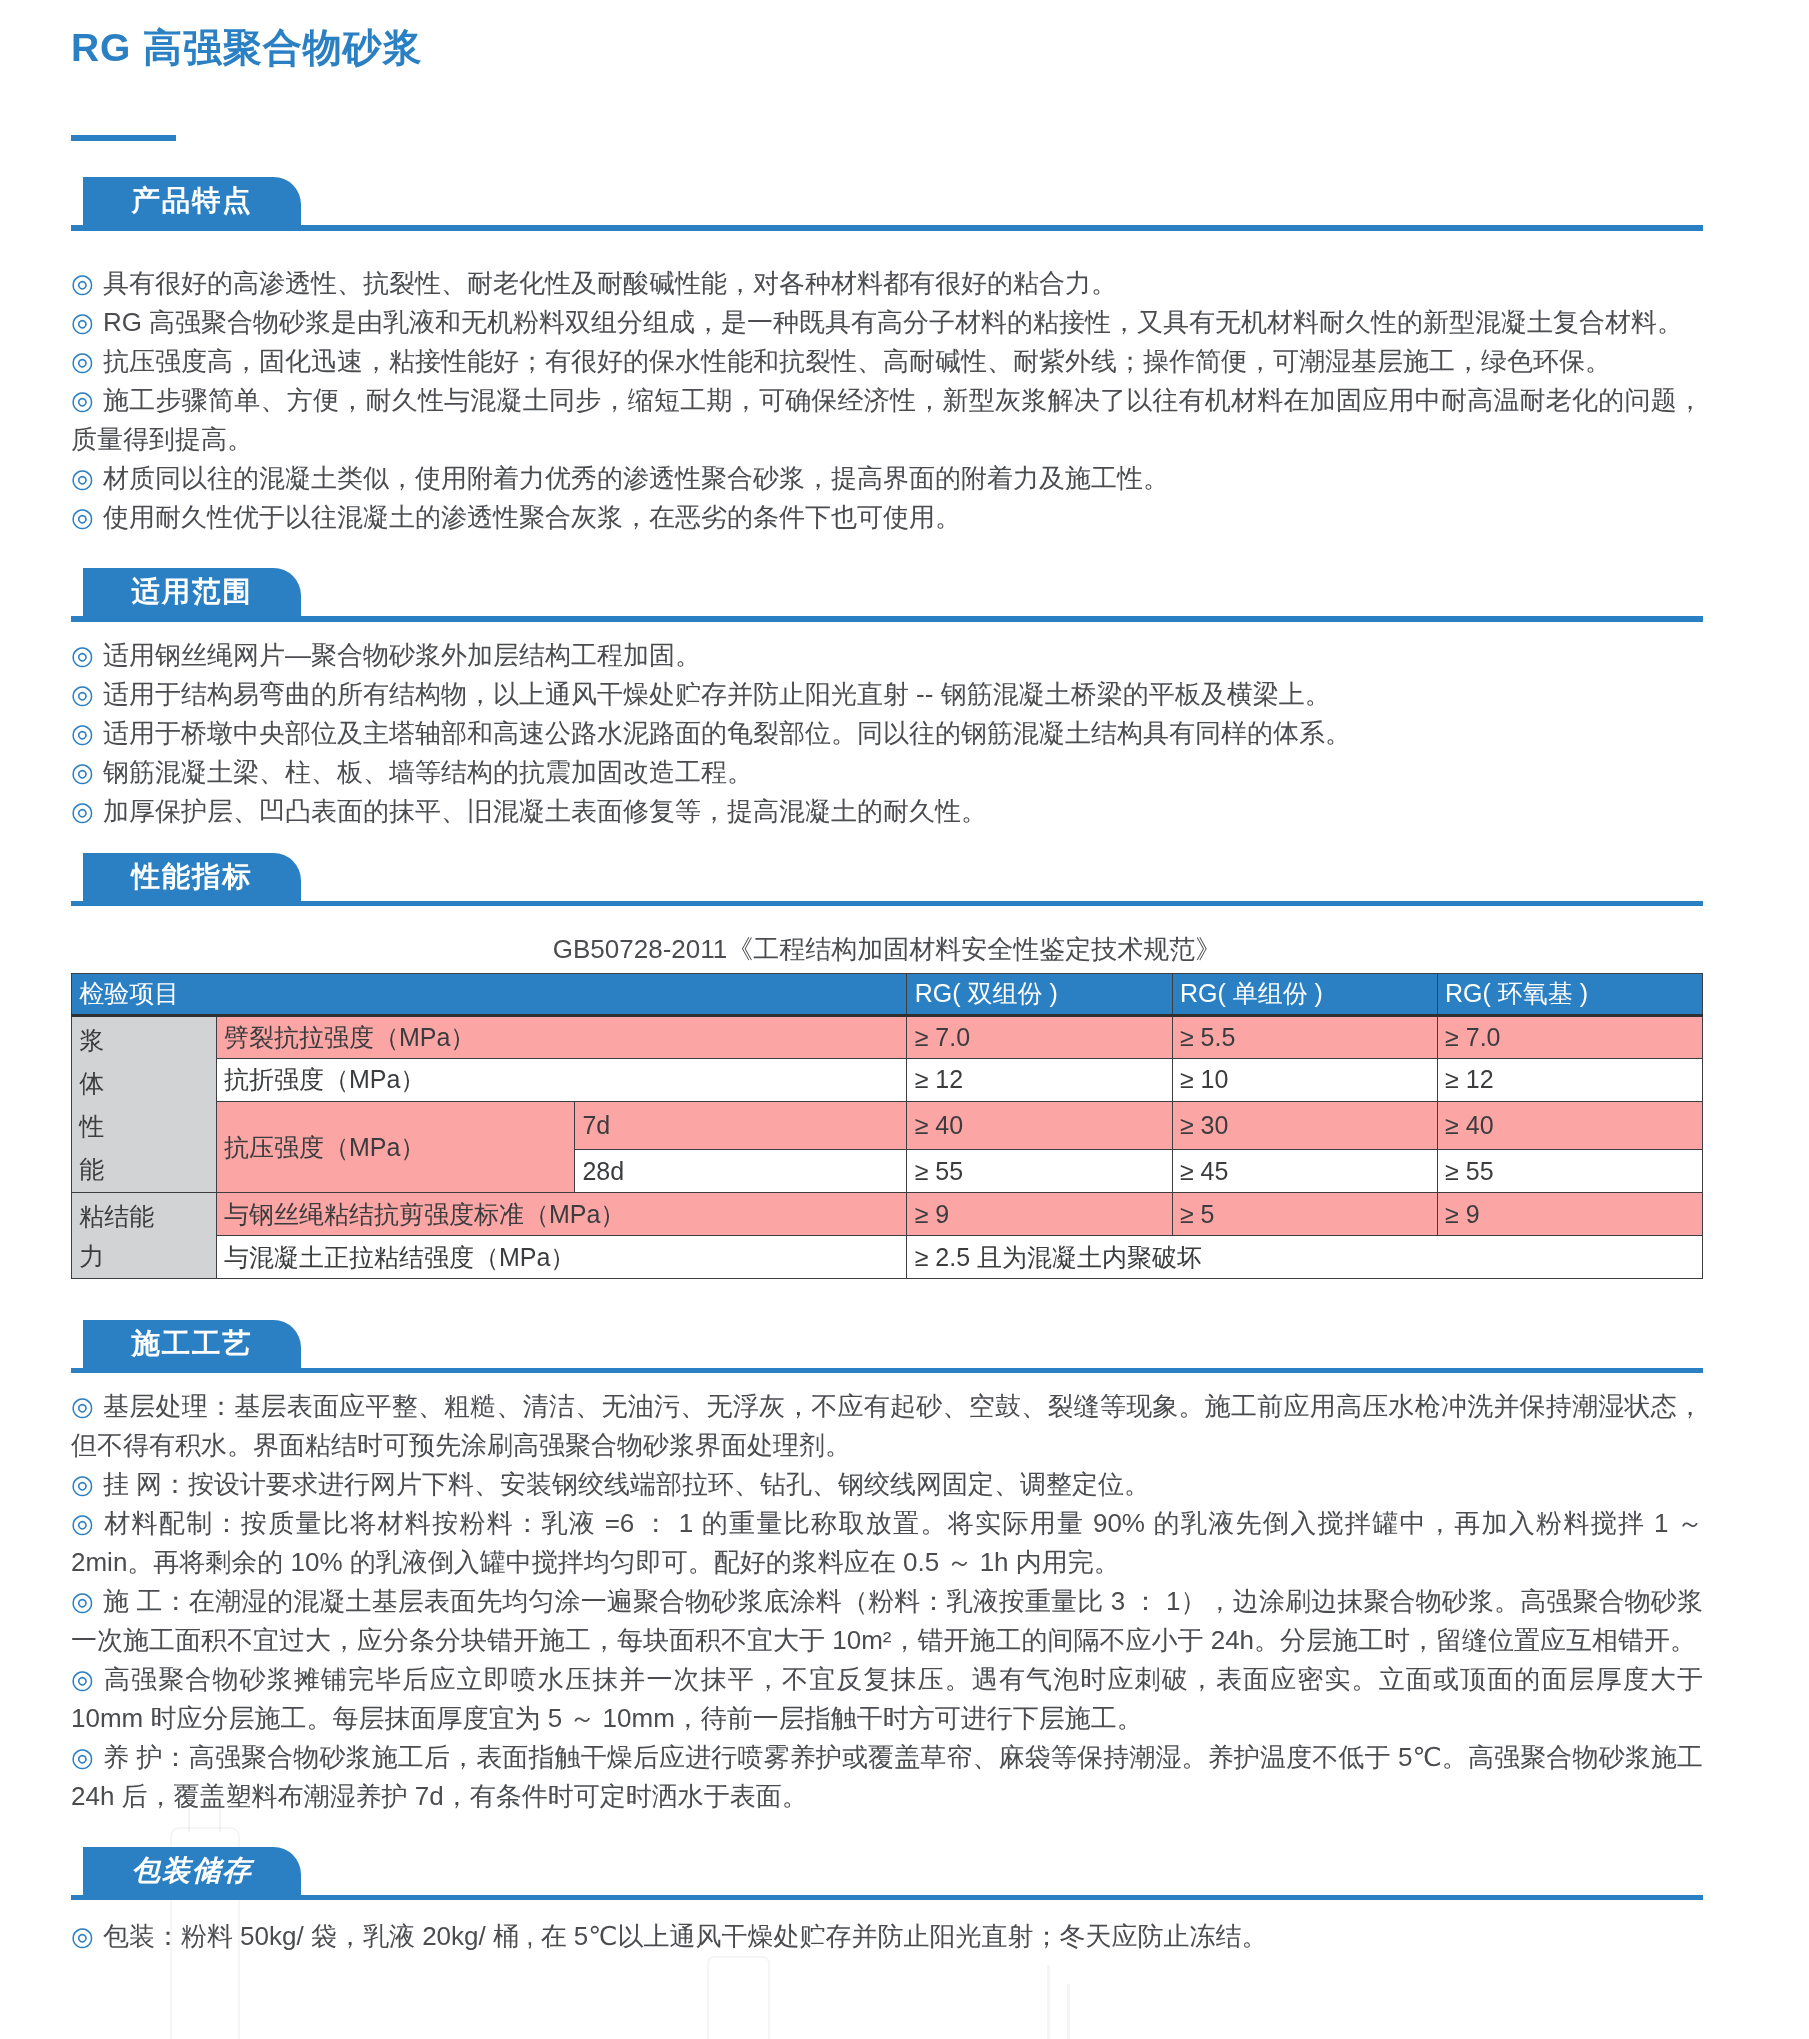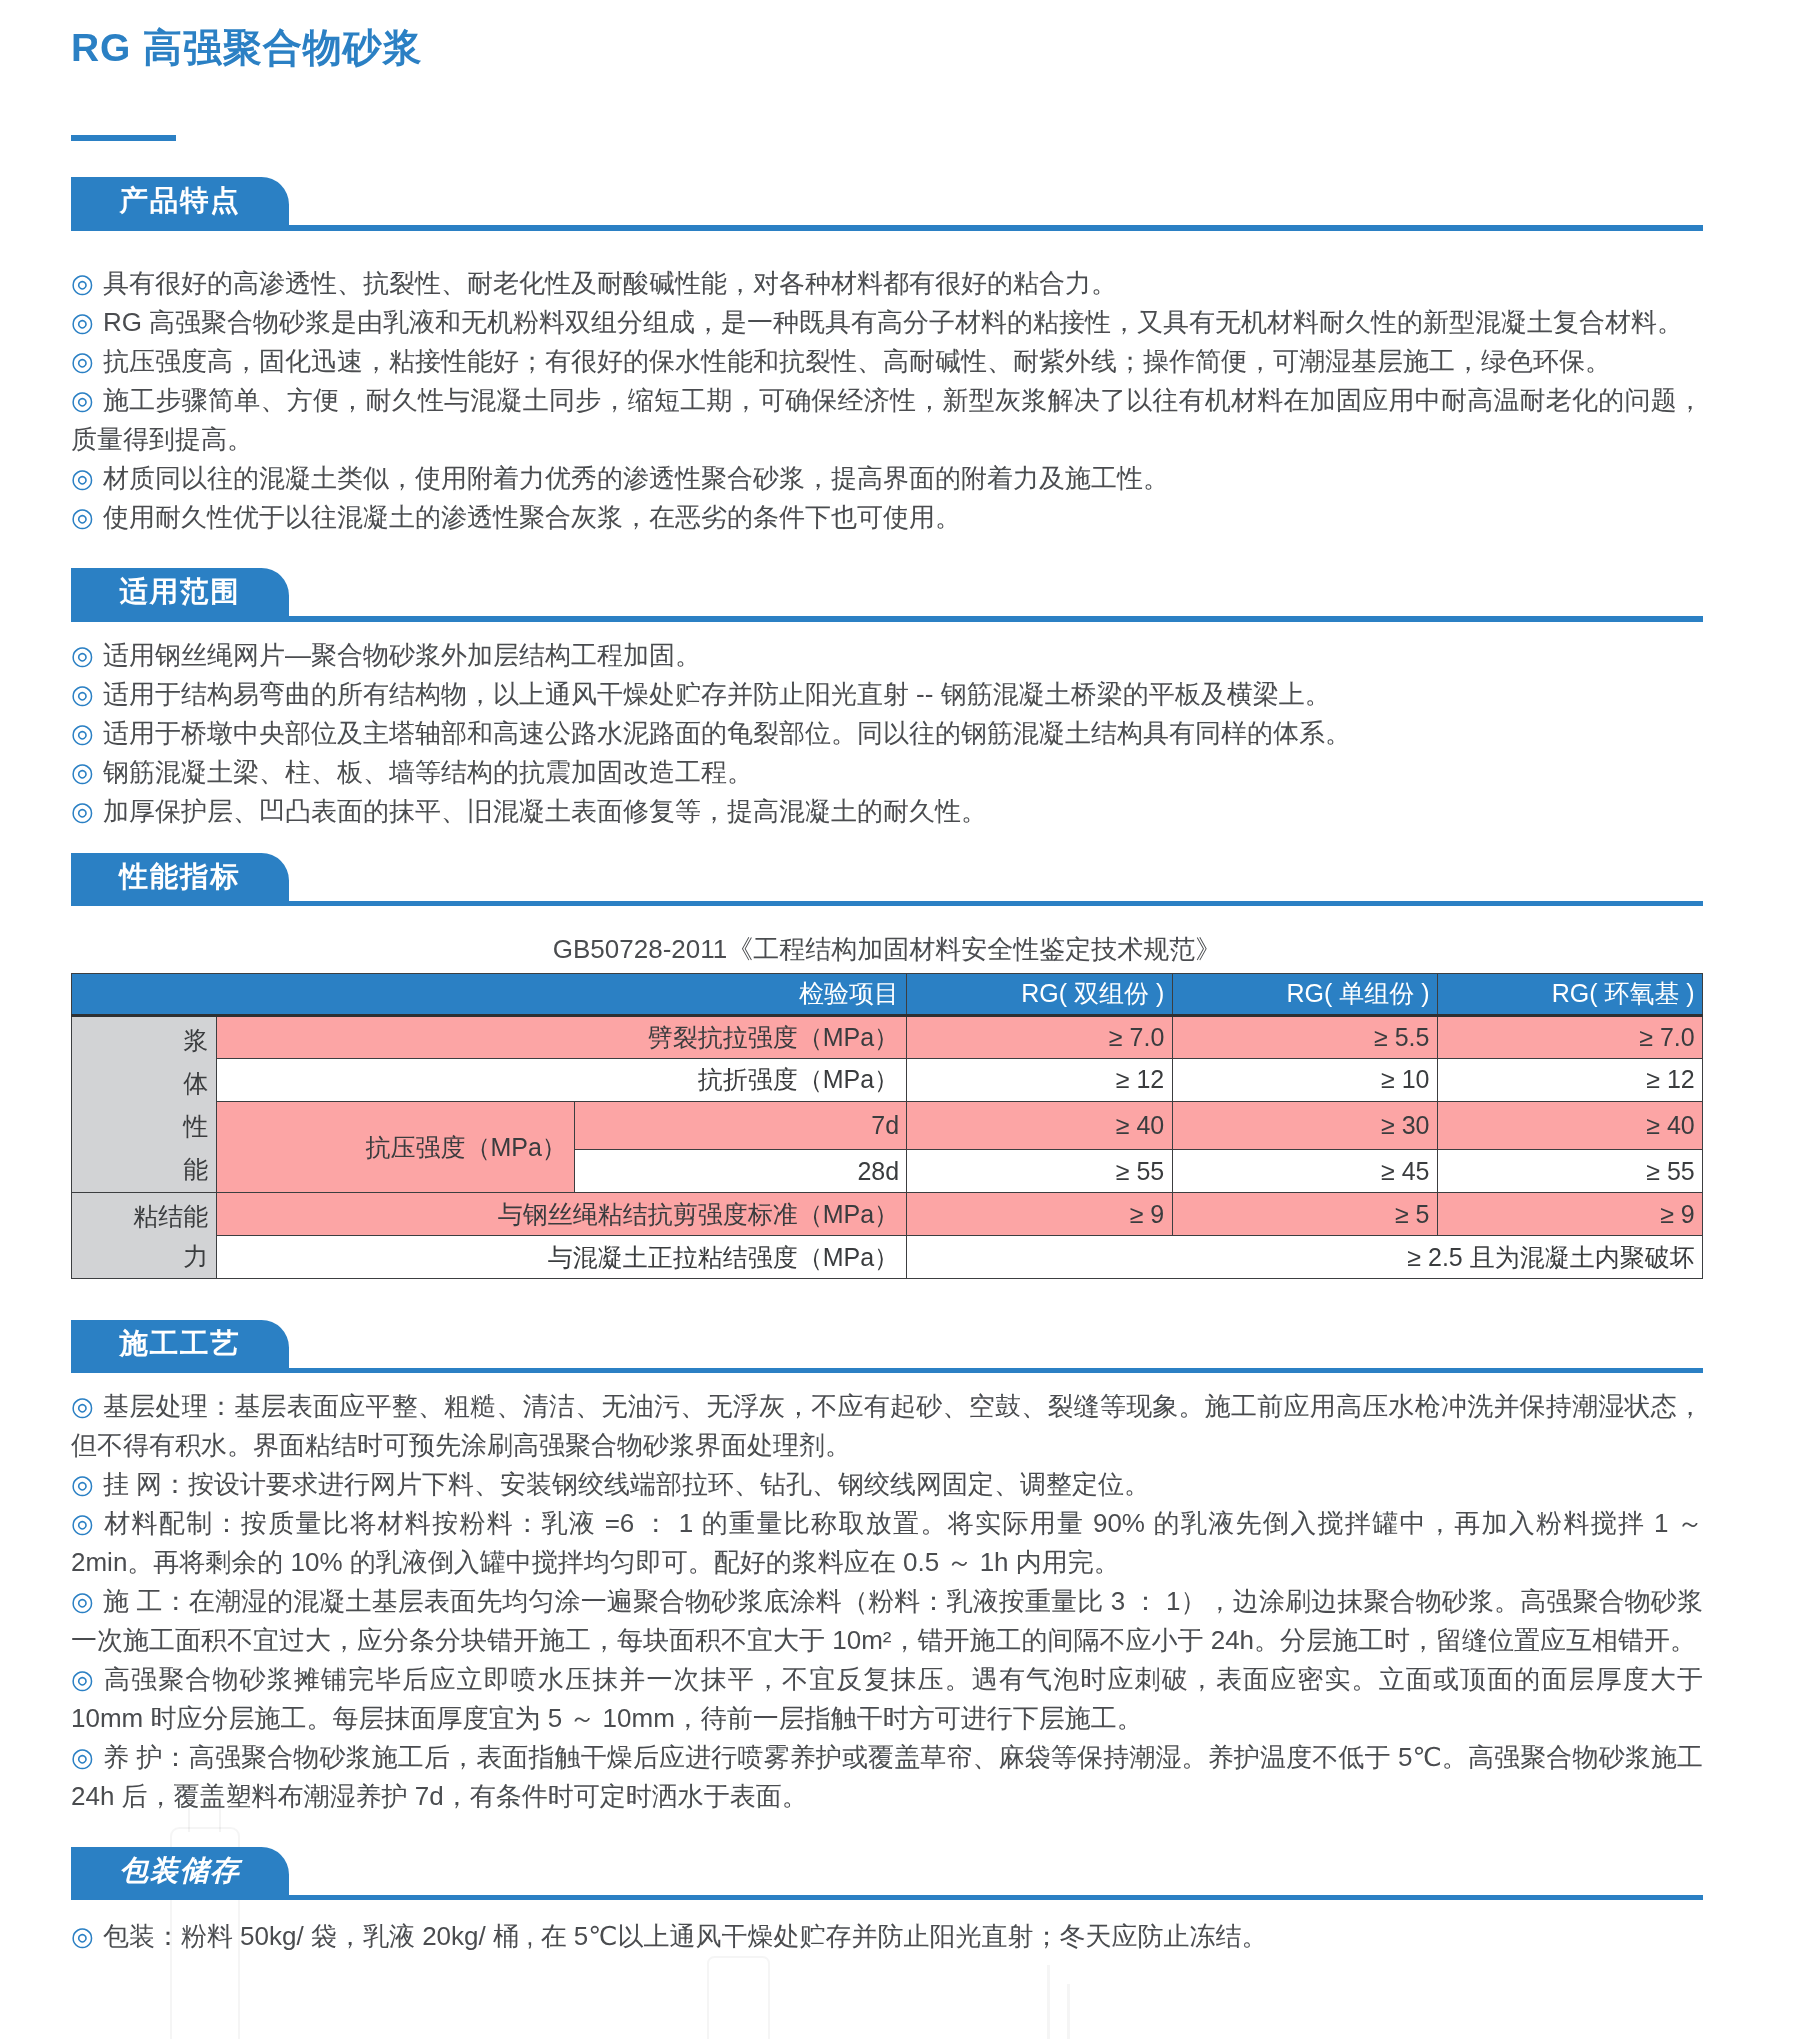--- a/index.html
+++ b/index.html
@@ -22,21 +22,21 @@
   .title-underline {
     width:105px; height:5.5px; background:#2b80c4; margin-top:62px;
   }
 
   
   .section-heading { position:relative; height:53px; }
   .section-heading .rule {
     position:absolute; left:0; right:0; bottom:0; height:5.5px; background:#2b80c4;
   }
   .section-heading .badge {
-    position:absolute; left:0; bottom:5.5px;
+    position:absolute; left:12px; bottom:5.5px;
     height:48px; min-width:138px;
     background:#2b80c4; color:#ffffff;
     font-size:28.5px; font-weight:bold; letter-spacing:1.8px;
     display:flex; align-items:center; justify-content:center;
     padding:0 40px;
     border-top-right-radius:27.5px;
   }
 
   
   .bullets { margin:0; }
@@ -65,21 +65,21 @@
   .bullets-packaging .bullet { margin-bottom:4.6px; }
 
   
   table.perf {
     width:100%; border-collapse:collapse; table-layout:fixed;
     margin-top:3.7px;
   }
   table.perf th, table.perf td {
     border:1.8px solid #3c3e40;
     font-size:25px; color:#3a3c3e;
-    text-align:right; vertical-align:middle;
+    text-align:left; vertical-align:middle;
     padding:1.8px 7.3px; height:43px; box-sizing:border-box;
     overflow:hidden;
     margin-top:26px;
   }
   table.perf thead th {
     background:#2b80c4; color:#ffffff; font-weight:normal;
     height:42px; border-bottom:3.7px solid #2e3032;
   }
   table.perf .gray { background:#fca5a5; }
   table.perf .group-v { white-space:pre-line; line-height:43px; background:#d2d3d5; }

